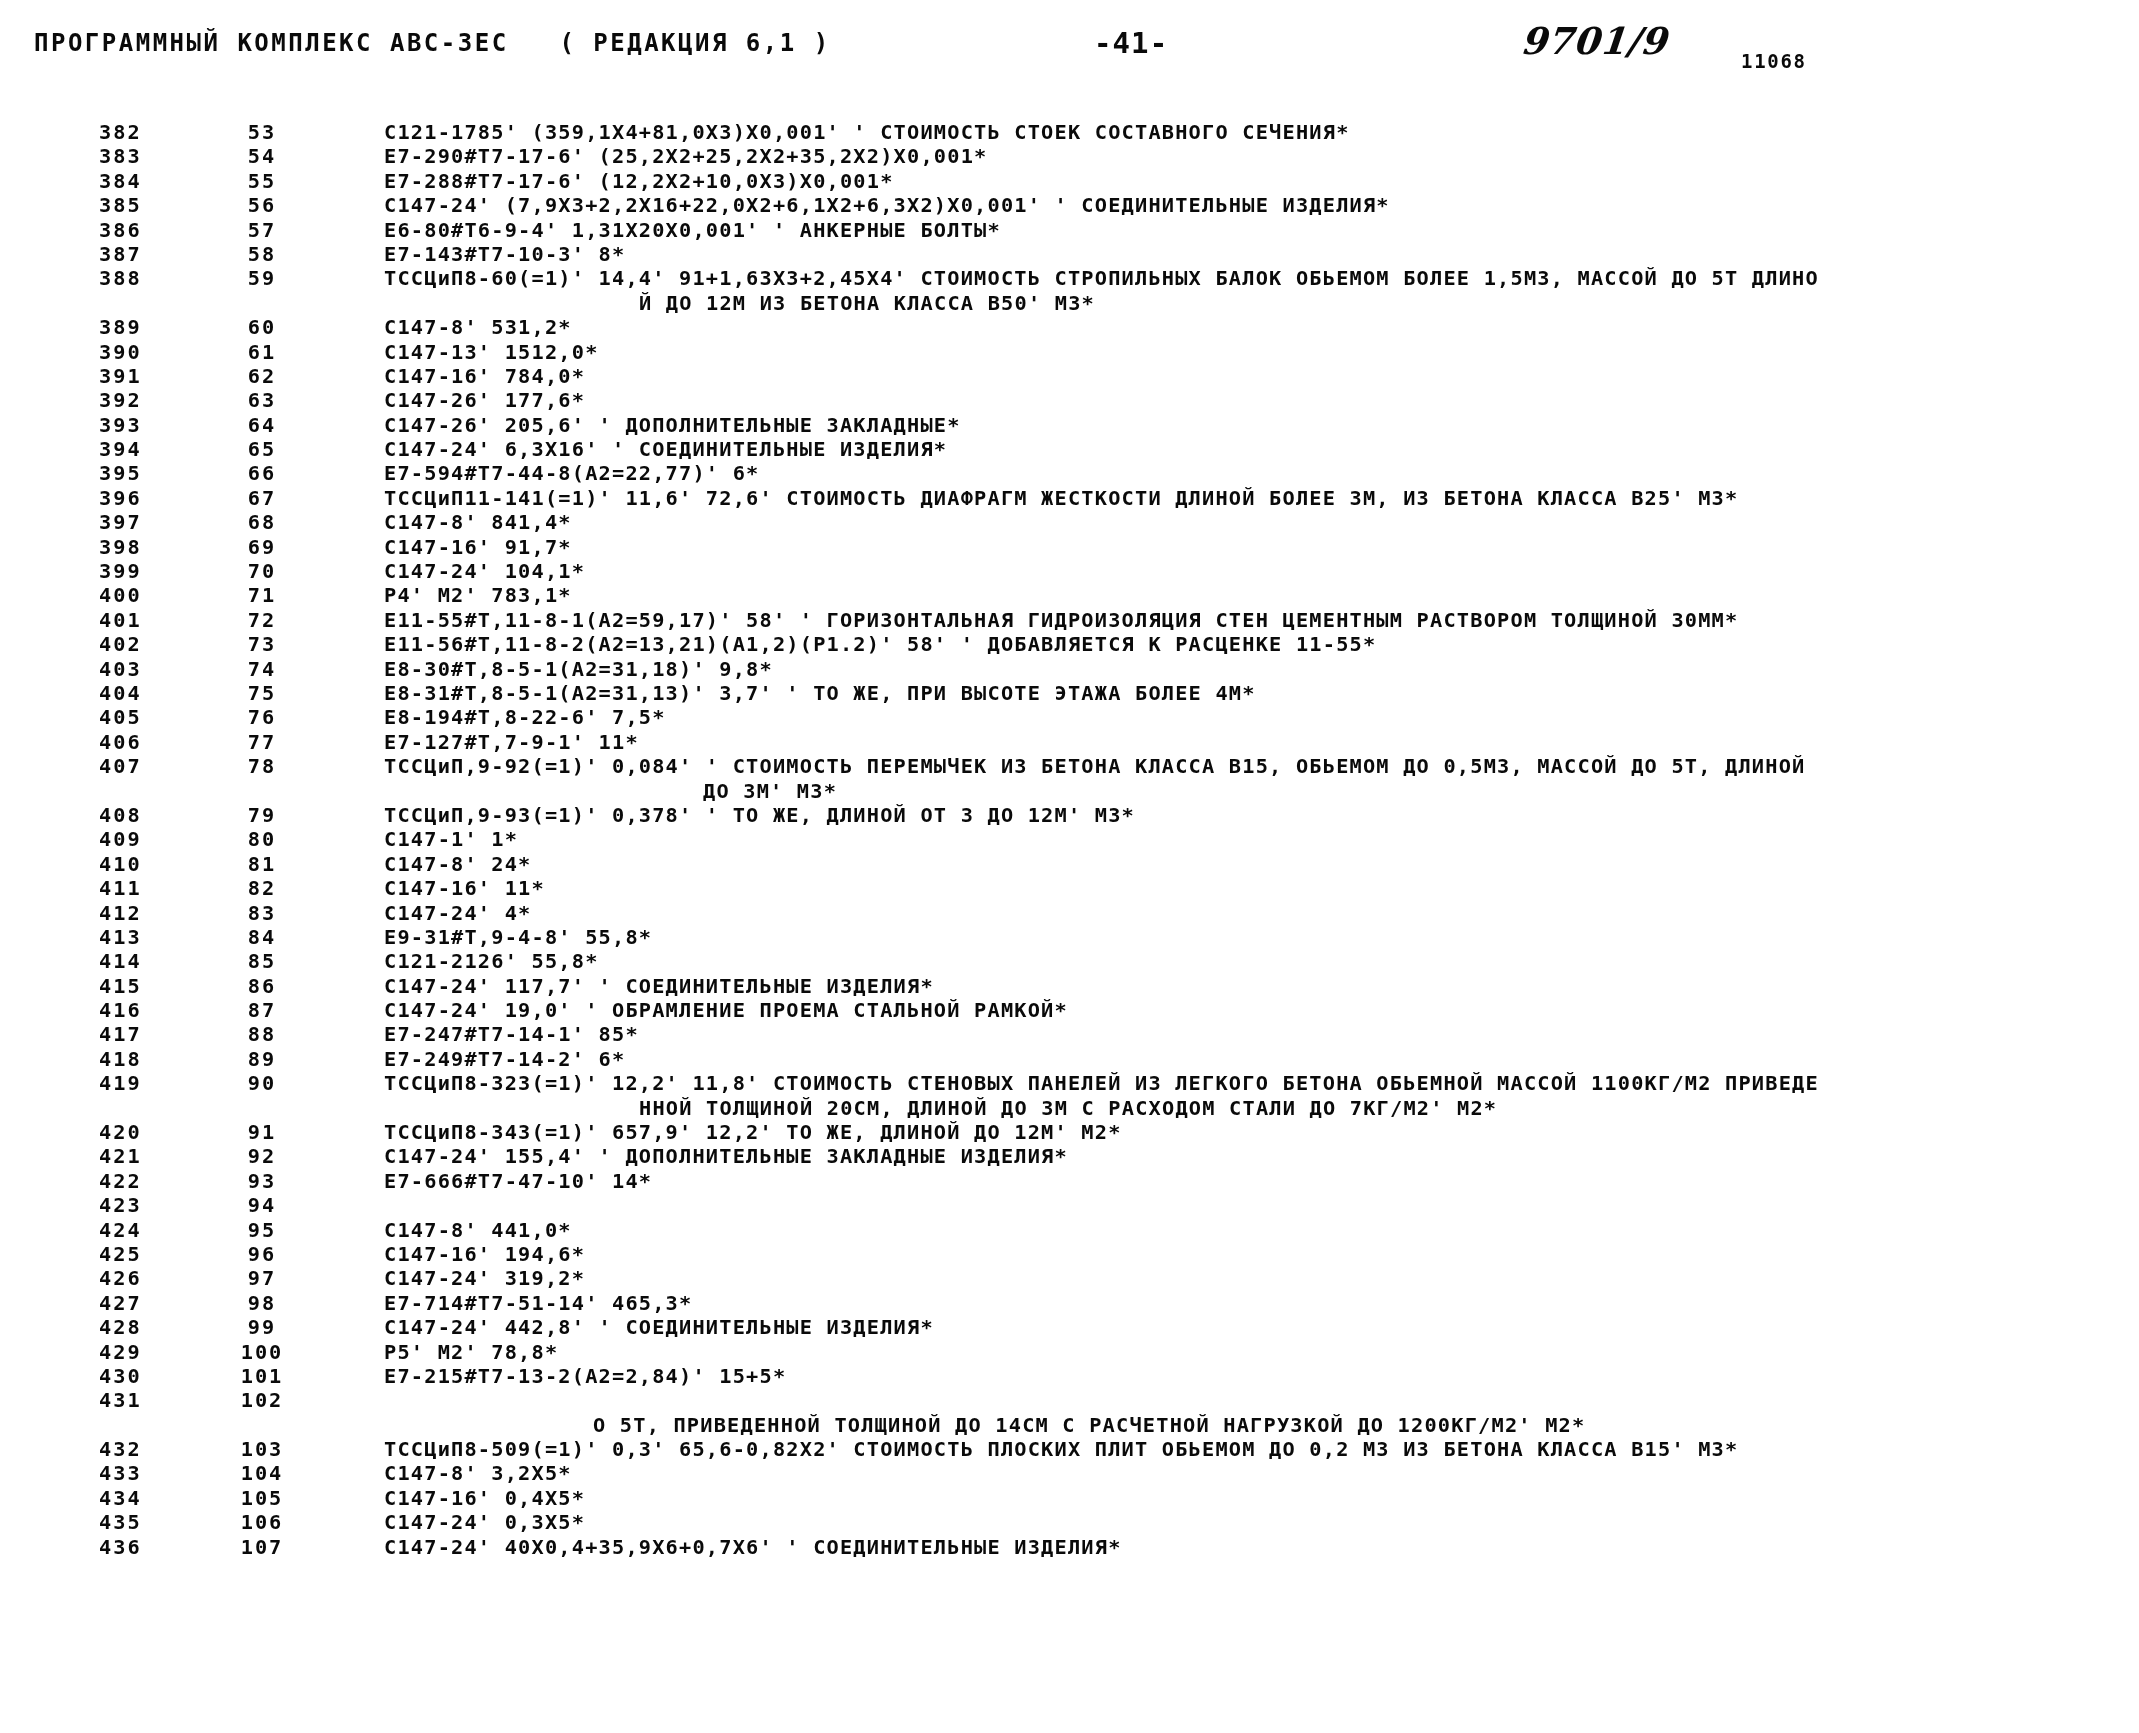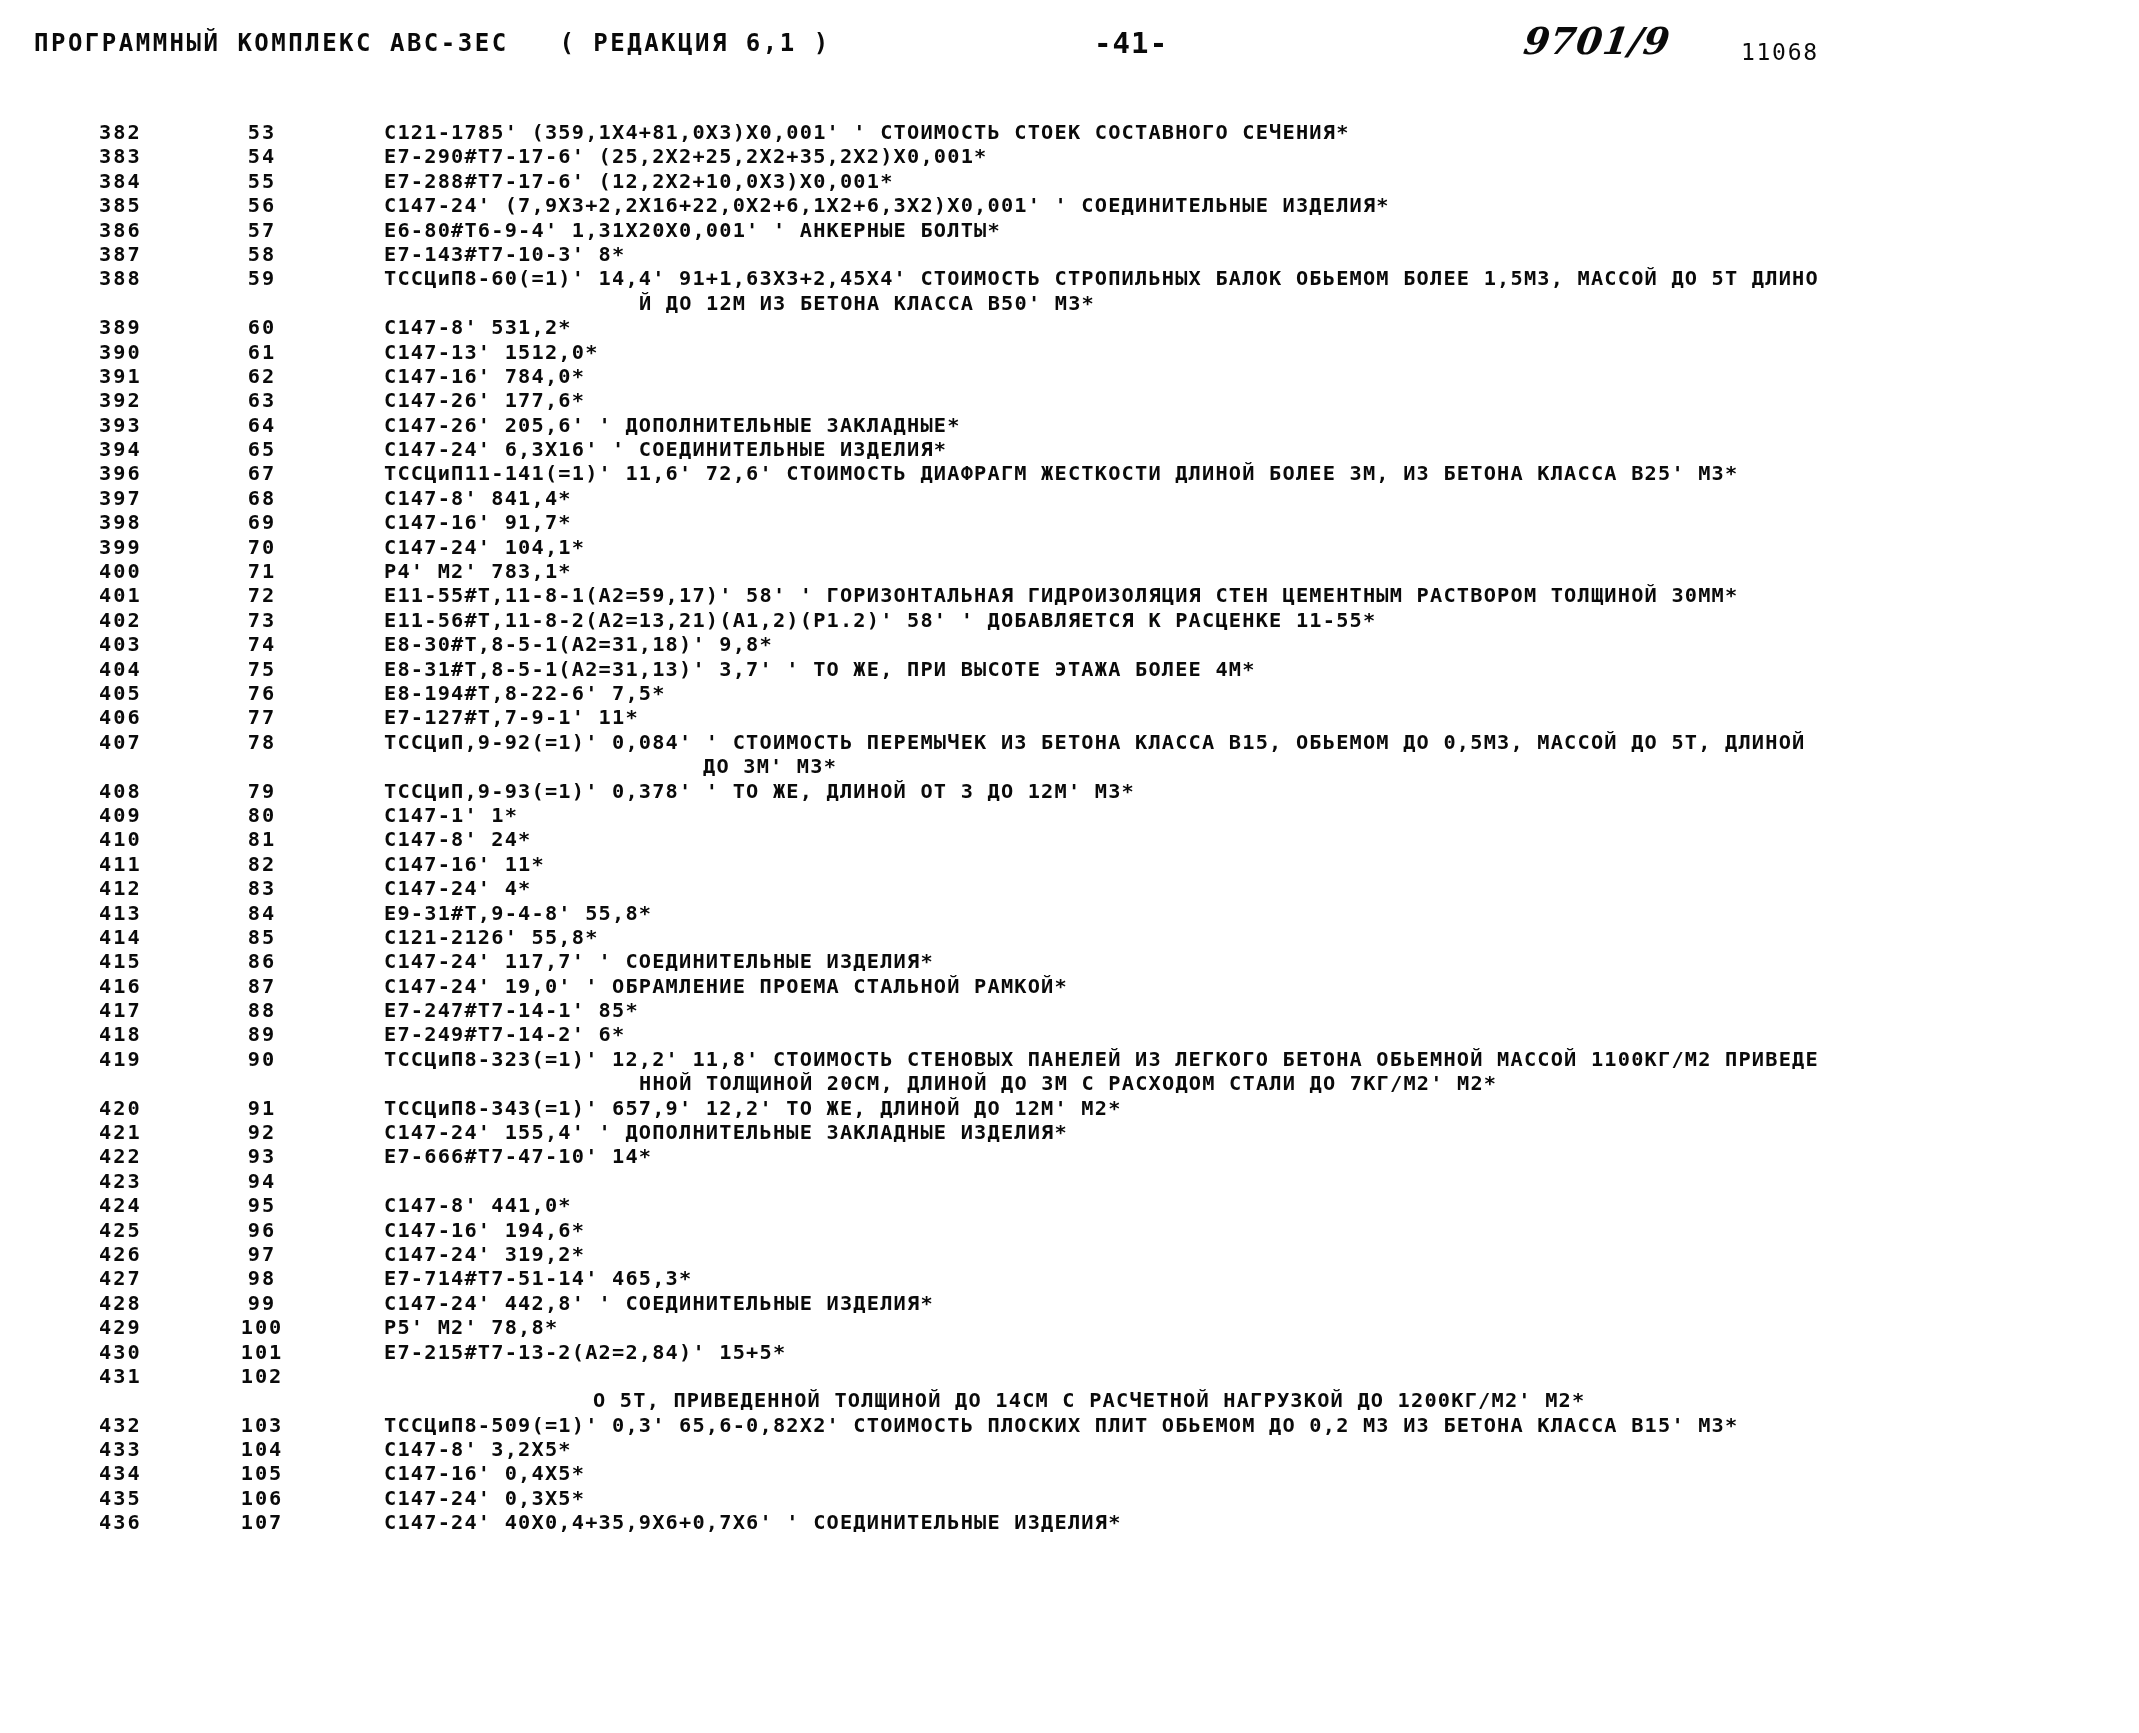--- a/index.html
+++ b/index.html
@@ -24,22 +24,22 @@
     font-size:29px;font-weight:bold;letter-spacing:1.1px;
   }
   .hdr-hand{
     position:absolute;left:1524px;top:-10.2px;
     font-family:"DejaVu Serif","Liberation Serif",serif;
     font-style:italic;font-weight:bold;font-size:37px;
     letter-spacing:0.6px;
     transform:skewX(-8deg);
   }
   .hdr-stamp{
-    position:absolute;left:1741px;top:10px;
-    font-size:23px;font-weight:normal;letter-spacing:1.7px;
+    position:absolute;left:1741px;top:21px;
+    font-size:19px;font-weight:bold;letter-spacing:1.7px;
   }
 
   
   .listing{
     position:absolute;left:0;top:120px;width:2140px;
   }
   .row{
     position:relative;
     height:24.4px;
     white-space:pre;
@@ -83,20 +83,21 @@
     <div class="row"><span class="col-lineno">386</span><span class="col-seq">57</span><span class="col-code">E6-80#Т6-9-4' 1,31X20X0,001' ' АНКЕРНЫЕ БОЛТЫ*</span></div>
     <div class="row"><span class="col-lineno">387</span><span class="col-seq">58</span><span class="col-code">E7-143#Т7-10-3' 8*</span></div>
     <div class="row"><span class="col-lineno">388</span><span class="col-seq">59</span><span class="col-code">ТССЦиП8-60(=1)' 14,4' 91+1,63X3+2,45X4' СТОИМОСТЬ СТРОПИЛЬНЫХ БАЛОК ОБЬЕМОМ БОЛЕЕ 1,5М3, МАССОЙ ДО 5Т ДЛИНО</span></div>
     <div class="row cont"><span class="col-lineno"></span><span class="col-seq"></span><span class="col-code indent-a">Й ДО 12М ИЗ БЕТОНА КЛАССА В50' М3*</span></div>
     <div class="row"><span class="col-lineno">389</span><span class="col-seq">60</span><span class="col-code">C147-8' 531,2*</span></div>
     <div class="row"><span class="col-lineno">390</span><span class="col-seq">61</span><span class="col-code">C147-13' 1512,0*</span></div>
     <div class="row"><span class="col-lineno">391</span><span class="col-seq">62</span><span class="col-code">C147-16' 784,0*</span></div>
     <div class="row"><span class="col-lineno">392</span><span class="col-seq">63</span><span class="col-code">C147-26' 177,6*</span></div>
     <div class="row"><span class="col-lineno">393</span><span class="col-seq">64</span><span class="col-code">C147-26' 205,6' ' ДОПОЛНИТЕЛЬНЫЕ ЗАКЛАДНЫЕ*</span></div>
     <div class="row"><span class="col-lineno">394</span><span class="col-seq">65</span><span class="col-code">C147-24' 6,3X16' ' СОЕДИНИТЕЛЬНЫЕ ИЗДЕЛИЯ*</span></div>
+    <div class="row"><span class="col-lineno">395</span><span class="col-seq">66</span><span class="col-code">E7-594#Т7-44-8(А2=22,77)' 6*</span></div>
     <div class="row"><span class="col-lineno">396</span><span class="col-seq">67</span><span class="col-code">ТССЦиП11-141(=1)' 11,6' 72,6' СТОИМОСТЬ ДИАФРАГМ ЖЕСТКОСТИ ДЛИНОЙ БОЛЕЕ 3М, ИЗ БЕТОНА КЛАССА В25' М3*</span></div>
     <div class="row"><span class="col-lineno">397</span><span class="col-seq">68</span><span class="col-code">C147-8' 841,4*</span></div>
     <div class="row"><span class="col-lineno">398</span><span class="col-seq">69</span><span class="col-code">C147-16' 91,7*</span></div>
     <div class="row"><span class="col-lineno">399</span><span class="col-seq">70</span><span class="col-code">C147-24' 104,1*</span></div>
     <div class="row"><span class="col-lineno">400</span><span class="col-seq">71</span><span class="col-code">P4' М2' 783,1*</span></div>
     <div class="row"><span class="col-lineno">401</span><span class="col-seq">72</span><span class="col-code">E11-55#Т,11-8-1(А2=59,17)' 58' ' ГОРИЗОНТАЛЬНАЯ ГИДРОИЗОЛЯЦИЯ СТЕН ЦЕМЕНТНЫМ РАСТВОРОМ ТОЛЩИНОЙ 30ММ*</span></div>
     <div class="row"><span class="col-lineno">402</span><span class="col-seq">73</span><span class="col-code">E11-56#Т,11-8-2(А2=13,21)(А1,2)(Р1.2)' 58' ' ДОБАВЛЯЕТСЯ К РАСЦЕНКЕ 11-55*</span></div>
     <div class="row"><span class="col-lineno">403</span><span class="col-seq">74</span><span class="col-code">E8-30#Т,8-5-1(А2=31,18)' 9,8*</span></div>
     <div class="row"><span class="col-lineno">404</span><span class="col-seq">75</span><span class="col-code">E8-31#Т,8-5-1(А2=31,13)' 3,7' ' ТО ЖЕ, ПРИ ВЫСОТЕ ЭТАЖА БОЛЕЕ 4М*</span></div>
     <div class="row"><span class="col-lineno">405</span><span class="col-seq">76</span><span class="col-code">E8-194#Т,8-22-6' 7,5*</span></div>

